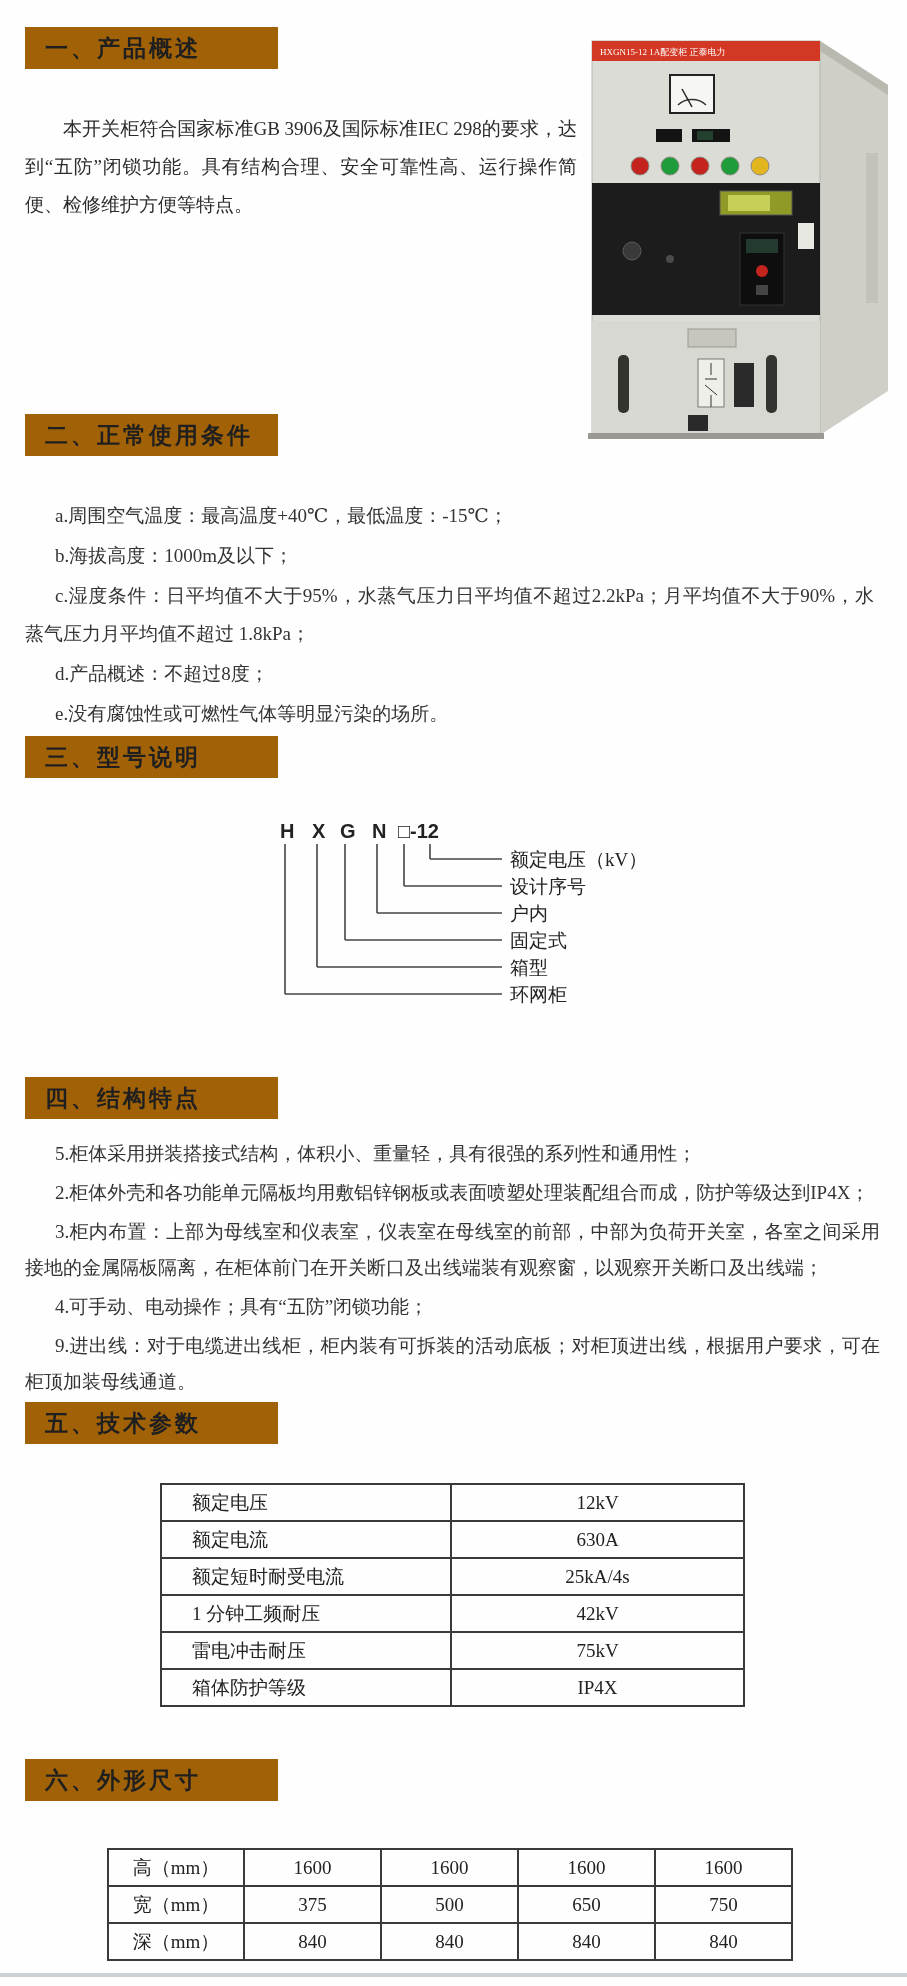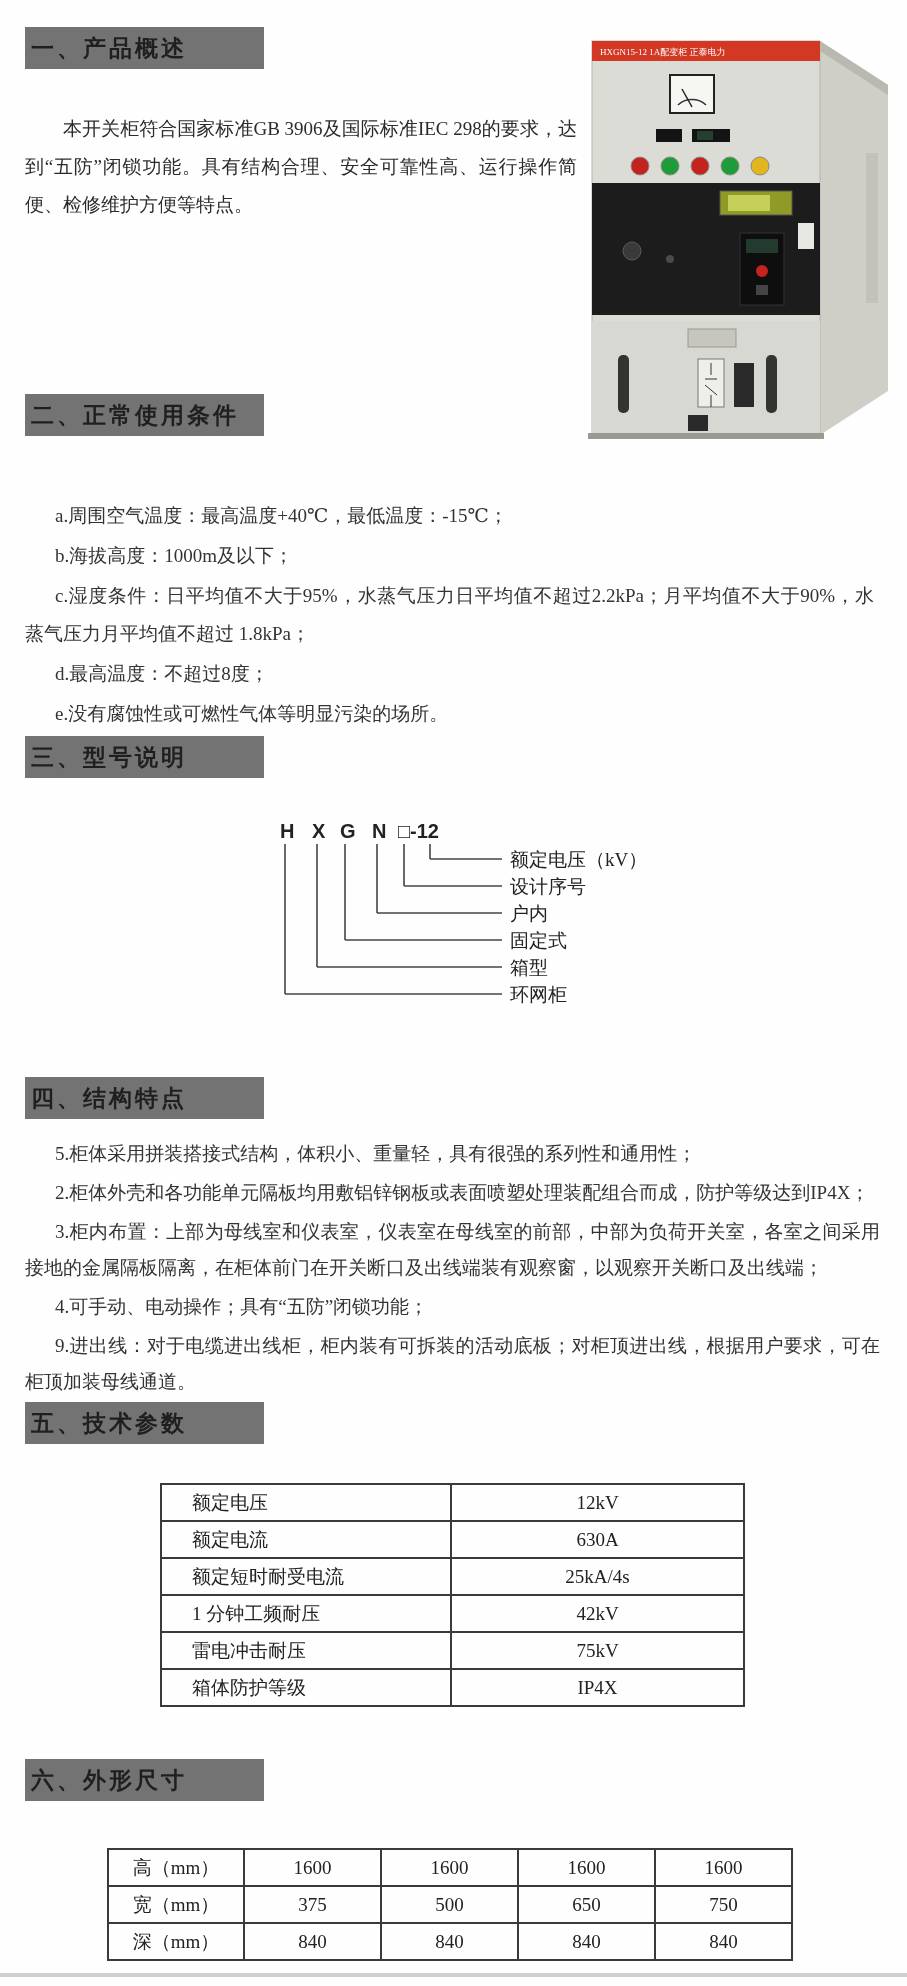--- a/index.html
+++ b/index.html
@@ -1,19 +1,19 @@
 <!DOCTYPE html>
 <html><head>
 <meta charset="utf-8">
 <style>
   html,body{margin:0;padding:0;background:#fff;}
   .page{position:relative;width:907px;height:1986px;background:#fefefe;overflow:hidden;
         font-family:"Liberation Serif","DejaVu Serif",serif;color:#2b2b2b;}
-  .sec-h{position:absolute;left:25px;width:233px;height:42px;padding-left:6px;
-         background:#737373;color:#1f1f1f;
+  .sec-h{position:absolute;left:25px;width:233px;height:42px;padding-left:20px;
+         background:#a16207;color:#1f1f1f;
          font-family:"Liberation Sans","DejaVu Sans",sans-serif;
          font-weight:bold;font-size:23px;line-height:42px;letter-spacing:3px;}
   .paras{position:absolute;left:25px;top:110px;width:552px;
          font-size:19px;line-height:38px;text-align:justify;}
   .paras p{margin:0;text-indent:38px;}
   .photo-wrap{position:absolute;left:570px;top:33px;width:335px;height:414px;}
   .list{position:absolute;left:25px;font-size:19px;color:#333;}
   .list p{margin:0 7px 2px 0;text-indent:30px;text-align:justify;}
   .s2list{top:497px;width:856px;line-height:38px;}
   .s4list{top:1136px;width:862px;line-height:36px;}
@@ -86,26 +86,26 @@
       <rect x="196" y="322" width="11" height="58" rx="5" fill="#33332f"></rect>
       <rect x="128" y="326" width="26" height="48" fill="#efefe9" stroke="#777"></rect>
       <path d="M141 330 v12 m-6 4 h12 m-12 6 l12 10 m-6 0 v12" stroke="#333" fill="none"></path>
       <rect x="164" y="330" width="20" height="44" fill="#2a2a2a"></rect>
       <rect x="118" y="382" width="20" height="16" fill="#2a2a2a"></rect>
 
       <rect x="18" y="400" width="236" height="6" fill="#9a9a92"></rect>
     </svg>
   </div>
 
-  <div class="sec-h" style="top:394px">二、正常使用条件</div>
+  <div class="sec-h" style="top:414px">二、正常使用条件</div>
   <div class="list s2list">
     <p>a.周围空气温度：最高温度+40℃，最低温度：-15℃；</p>
     <p>b.海拔高度：1000m及以下；</p>
     <p>c.湿度条件：日平均值不大于95%，水蒸气压力日平均值不超过2.2kPa；月平均值不大于90%，水蒸气压力月平均值不超过 1.8kPa；</p>
-    <p>d.最高温度：不超过8度；</p>
+    <p>d.产品概述：不超过8度；</p>
     <p>e.没有腐蚀性或可燃性气体等明显污染的场所。</p>
   </div>
 
   <div class="sec-h" style="top:736px">三、型号说明</div>
   <svg class="diagram" width="440" height="200" viewBox="0 0 440 200">
     <g stroke="#444" stroke-width="1.6">
       <line x1="23" y1="28" x2="23" y2="178"></line>
         <line x1="23" y1="178" x2="240" y2="178"></line>
       <line x1="55" y1="28" x2="55" y2="151"></line>
         <line x1="55" y1="151" x2="240" y2="151"></line>

